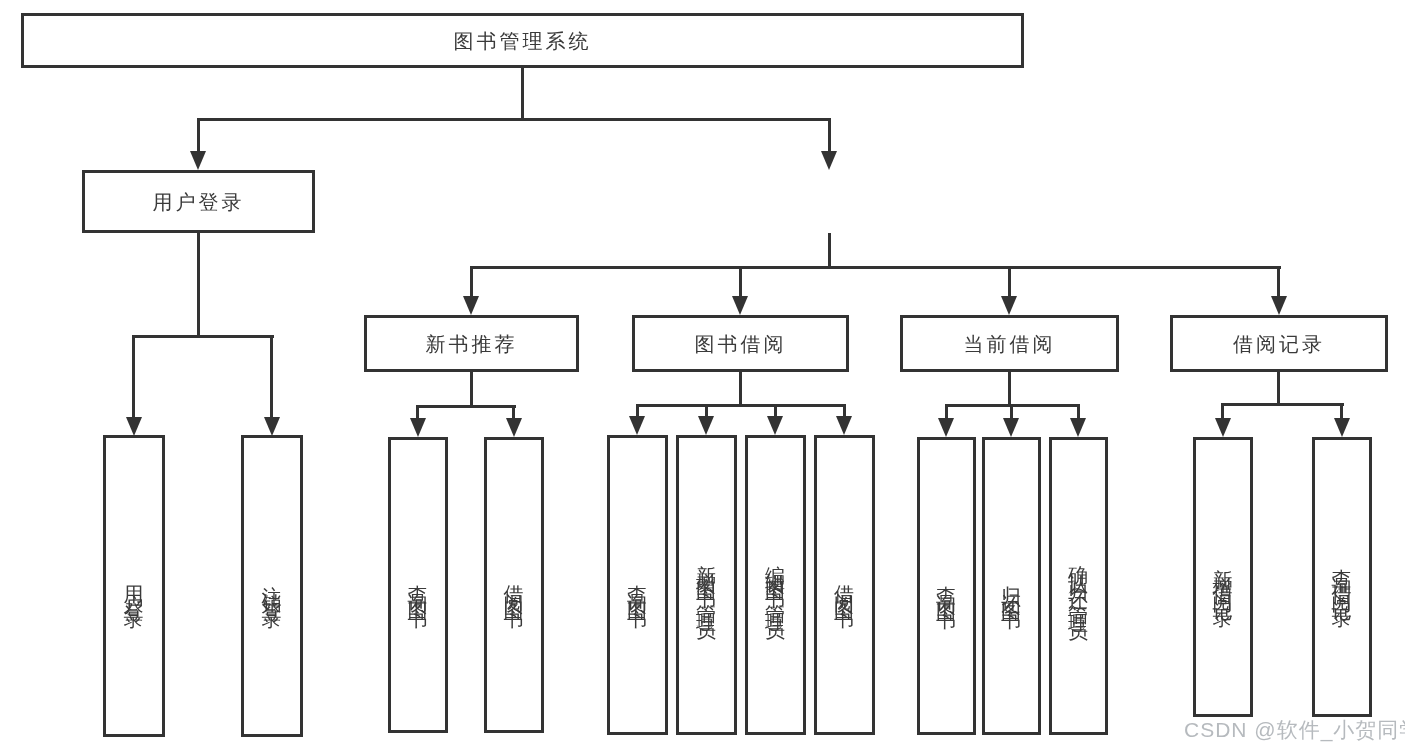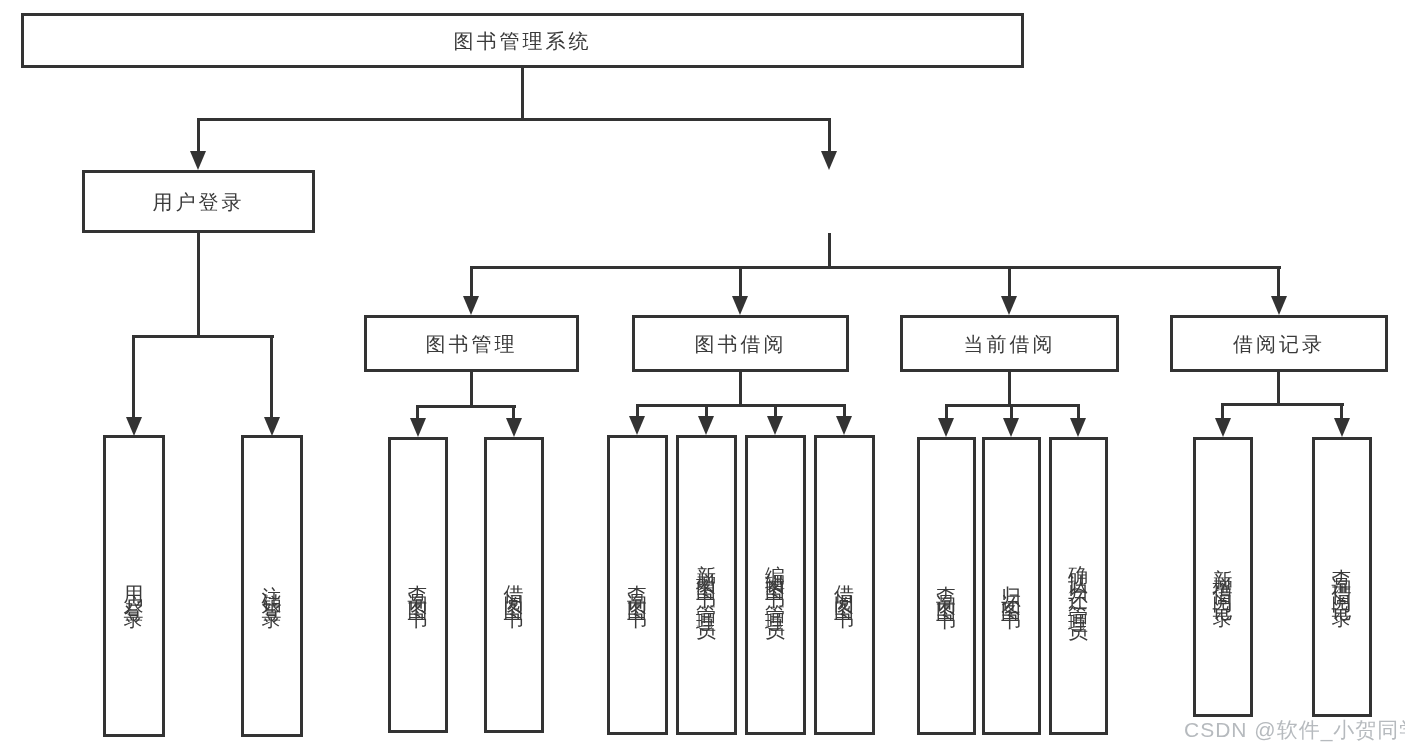--- a/index.html
+++ b/index.html
@@ -60,21 +60,21 @@
 
   <div class="node" style="left:21px;top:13px;width:1003px;height:55px">
     <span>图书管理系统</span>
   </div>
 
   <div class="node" style="left:82px;top:170px;width:233px;height:63px">
     <span>用户登录</span>
   </div>
 
   <div class="node" style="left:364px;top:315px;width:215px;height:57px">
-    <span>图书管理</span>
+    <span>新书推荐</span>
   </div>
   <div class="node" style="left:900px;top:315px;width:219px;height:57px">
     <span>当前借阅</span>
   </div>
   <div class="node" style="left:632px;top:315px;width:217px;height:57px">
     <span>图书借阅</span>
   </div>
   <div class="node" style="left:1170px;top:315px;width:218px;height:57px">
     <span>借阅记录</span>
   </div>

